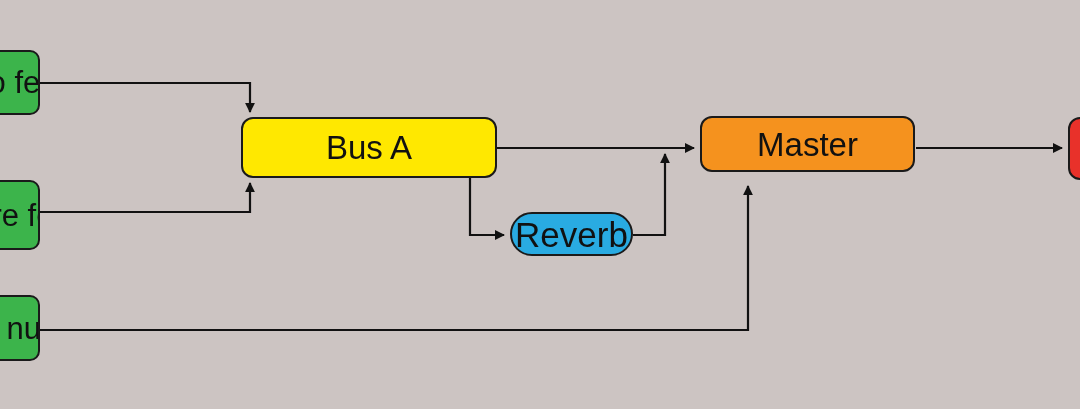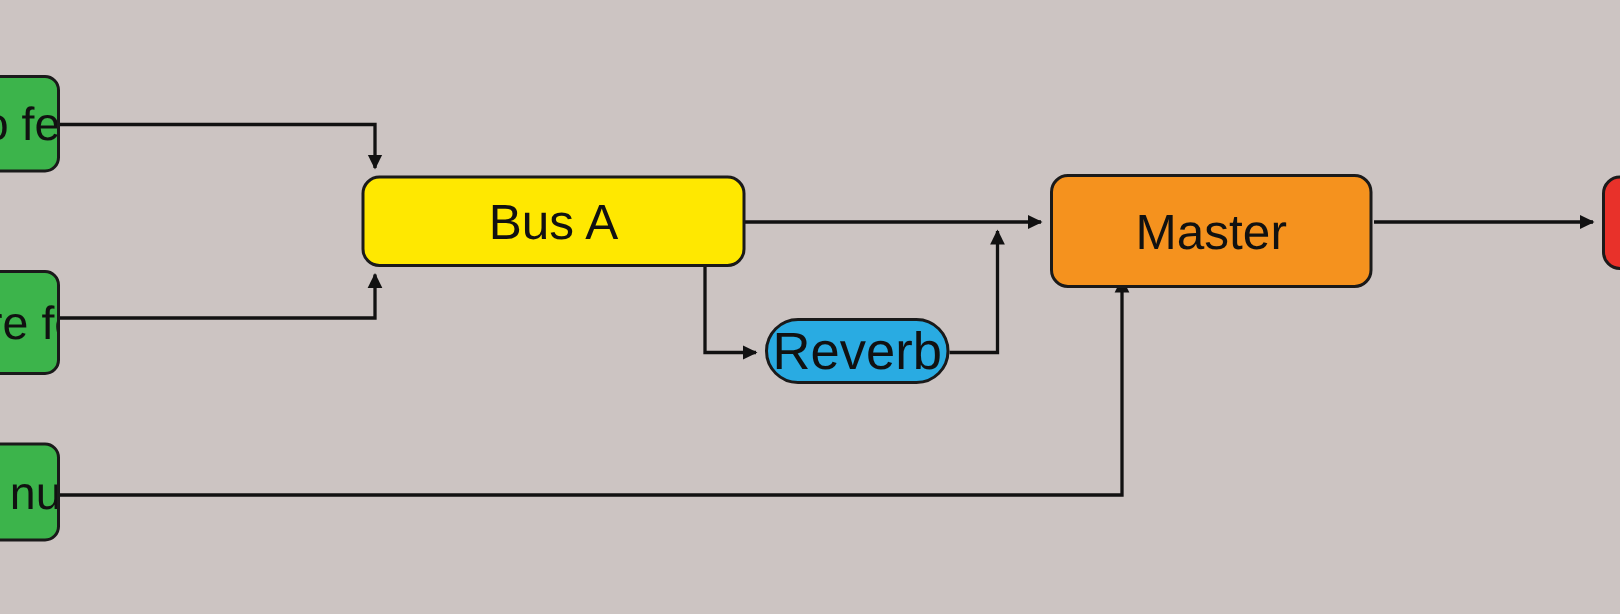--- a/index.html
+++ b/index.html
@@ -66,21 +66,21 @@
   .node-label {
     display: block;
     line-height: 1;
   }
   
   #node-track-1 { left: -60px;  top: 50px;  width: 100px; height: 65px; }
   #node-track-2 { left: -52px;  top: 180px; width: 92px;  height: 70px; }
   #node-track-3 { left: -62px;  top: 295px; width: 102px; height: 66px; }
   #node-bus-a   { left: 225px;  top: 117px; width: 256px; height: 61px; margin-left: 16px; }
   #node-reverb  { left: 510px;  top: 212px; width: 123px; height: 44px; }
-  #node-master  { left: 700px;  top: 116px; width: 215px; height: 76px; }
+  #node-master  { left: 700px;  top: 116px; width: 215px; height: 56px; }
   #node-out     { left: 1068px; top: 117px; width: 60px;  height: 63px; }
   
   #node-track-1 .node-label { transform: translateX(2px); }
   #node-track-2 .node-label { transform: translateX(0px); }
   #node-track-3 .node-label { transform: translateX(-4px); }
 </style>
 </head>
 <body>
 
 <div id="canvas">

